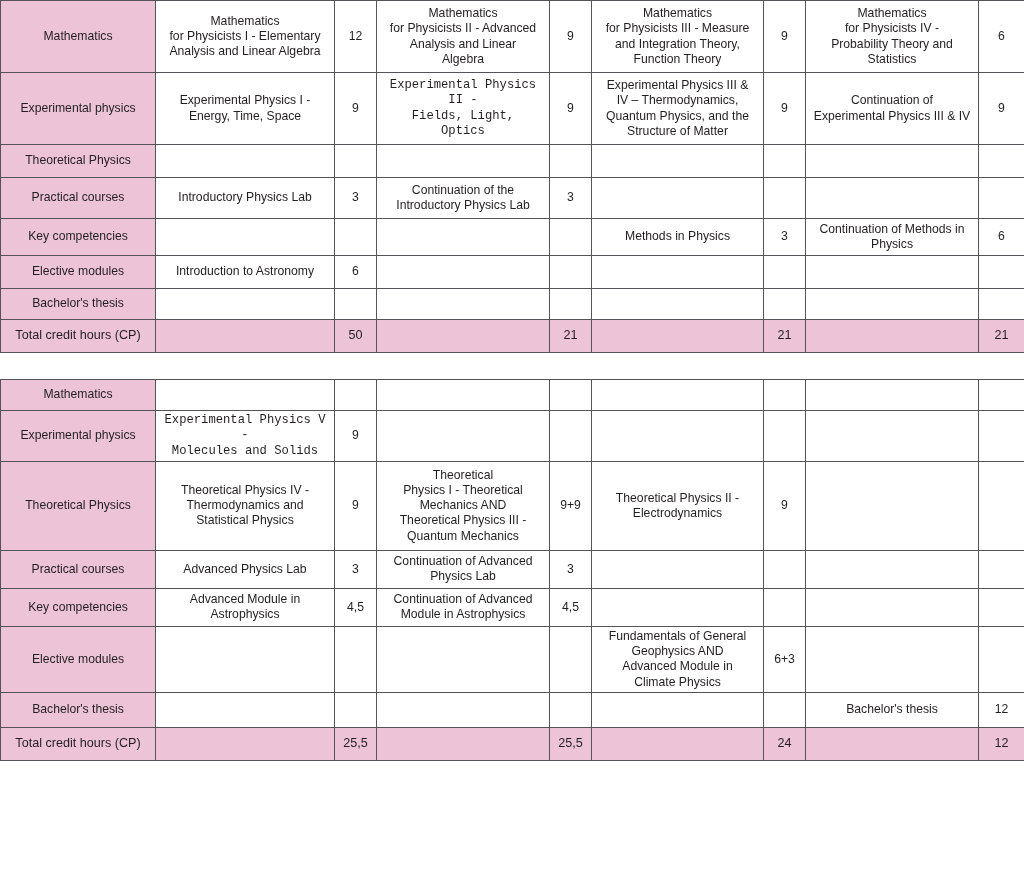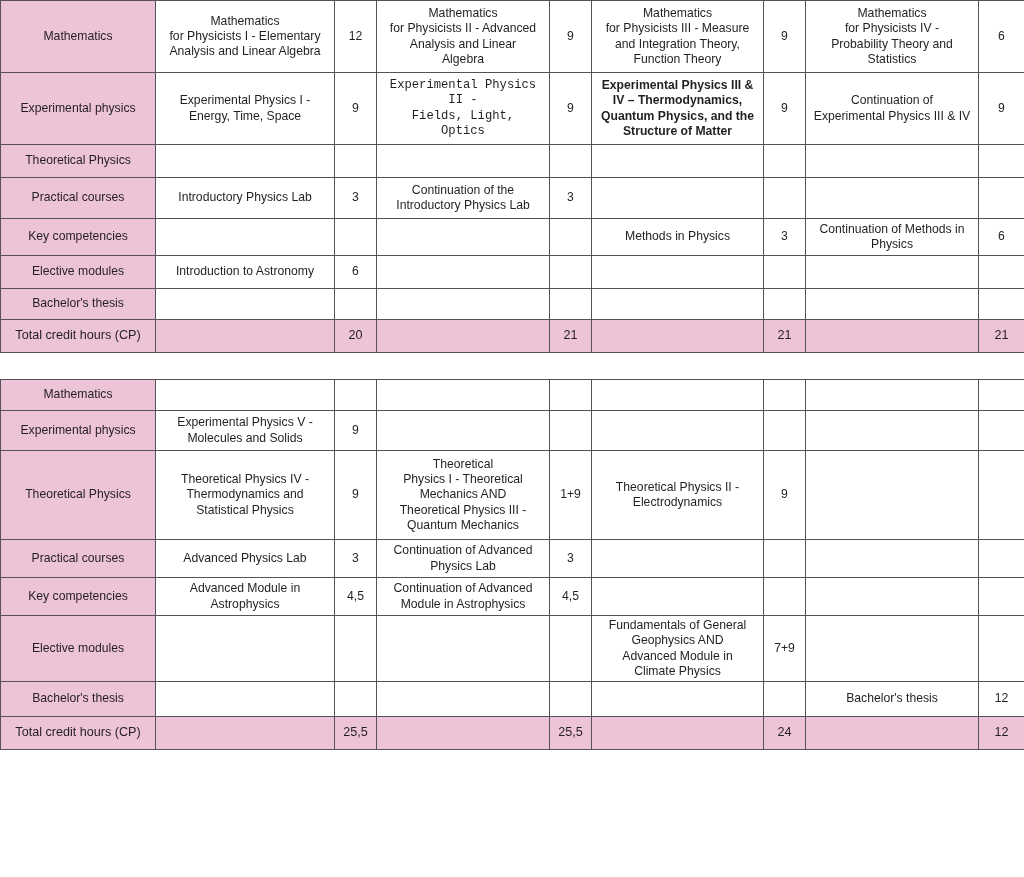--- a/index.html
+++ b/index.html
@@ -127,21 +127,21 @@
 
       <tr style="height:72px">
         <td class="rowlabel">Experimental physics</td>
         <td class="white" style="white-space: pre-line;">Experimental Physics I -
 Energy, Time, Space</td>
         <td class="white">9</td>
         <td class="white" style="white-space: pre-line; font-family: Liberation Mono, monospace;">Experimental Physics II -
 Fields, Light,
 Optics</td>
         <td class="white">9</td>
-        <td class="white" style="white-space: pre-line; font-weight: bold;">Experimental Physics III &amp;
+        <td class="white" style="white-space: pre-line;">Experimental Physics III &amp;
 IV – Thermodynamics,
 Quantum Physics, and the
 Structure of Matter</td>
         <td class="white">9</td>
         <td class="white" style="white-space: pre-line;">Continuation of
 Experimental Physics III &amp; IV</td>
         <td class="white">9</td>
       </tr>
 
       <tr style="height:33px">
@@ -202,21 +202,21 @@
         <td class="white"></td>
         <td class="white"></td>
         <td class="white"></td>
         <td class="white"></td>
         <td class="white"></td>
       </tr>
 
       <tr class="totals">
         <td>Total credit hours (CP)</td>
         <td></td>
-        <td>20</td>
+        <td>50</td>
         <td></td>
         <td>21</td>
         <td></td>
         <td>21</td>
         <td></td>
         <td>21</td>
       </tr>
     </tbody>
   </table>
 
@@ -243,21 +243,21 @@
         <td class="white"></td>
         <td class="white"></td>
         <td class="white"></td>
         <td class="white"></td>
         <td class="white"></td>
         <td class="white"></td>
       </tr>
 
       <tr style="height:40px">
         <td class="rowlabel">Experimental physics</td>
-        <td class="white" style="white-space: pre-line;">Experimental Physics V -
+        <td class="white" style="white-space: pre-line; font-family: Liberation Mono, monospace;">Experimental Physics V -
 Molecules and Solids</td>
         <td class="white">9</td>
         <td class="white"></td>
         <td class="white"></td>
         <td class="white"></td>
         <td class="white"></td>
         <td class="white"></td>
         <td class="white"></td>
       </tr>
 
@@ -265,21 +265,21 @@
         <td class="rowlabel">Theoretical Physics</td>
         <td class="white" style="white-space: pre-line; text-align: center;">Theoretical Physics IV -
 Thermodynamics and
 Statistical Physics</td>
         <td class="white">9</td>
         <td class="white" style="white-space: pre-line;">Theoretical
 Physics I - Theoretical
 Mechanics AND
 Theoretical Physics III -
 Quantum Mechanics</td>
-        <td class="white">1+9</td>
+        <td class="white">9+9</td>
         <td class="white" style="white-space: pre-line;">Theoretical Physics II -
 Electrodynamics</td>
         <td class="white">9</td>
         <td class="white"></td>
         <td class="white"></td>
       </tr>
 
       <tr style="height:38px">
         <td class="rowlabel">Practical courses</td>
         <td class="white">Advanced Physics Lab</td>
@@ -312,21 +312,21 @@
         <td class="white"></td>
         <td class="white"></td>
         <td class="white"></td>
         <td class="white"></td>
         <td class="white clip">
             <span class="clipinner" style="white-space: pre-line;">Fundamentals of General
 Geophysics AND
 Advanced Module in
 Climate Physics</span>
           </td>
-        <td class="white">7+9</td>
+        <td class="white">6+3</td>
         <td class="white"></td>
         <td class="white"></td>
       </tr>
 
       <tr style="height:35px">
         <td class="rowlabel">Bachelor's thesis</td>
         <td class="white"></td>
         <td class="white"></td>
         <td class="white"></td>
         <td class="white"></td>

